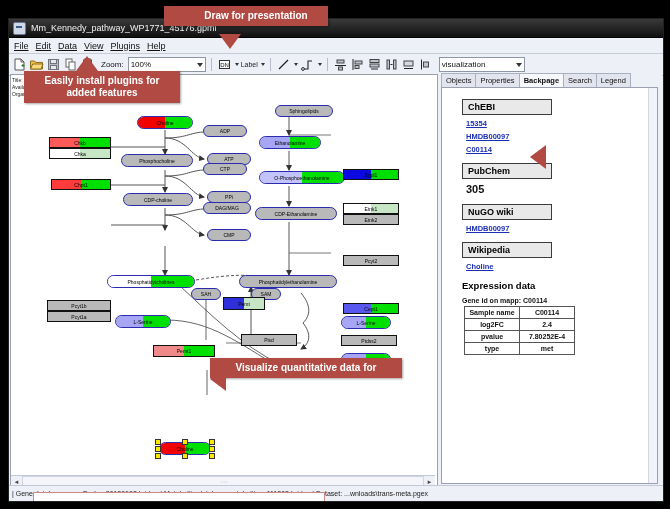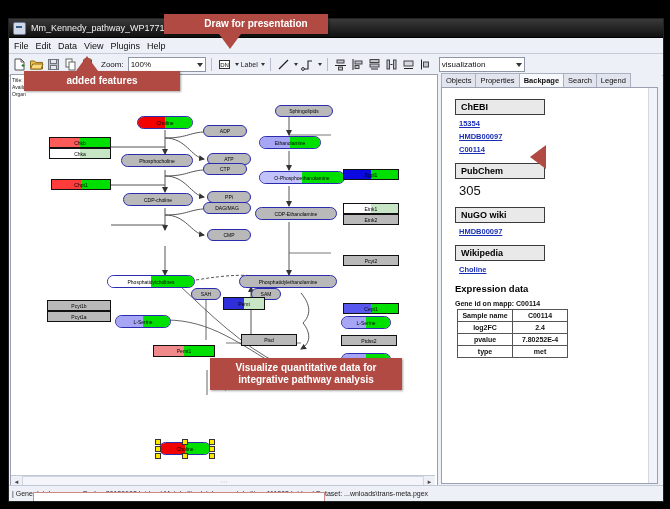--- a/index.html
+++ b/index.html
@@ -4,21 +4,21 @@
 <style>
   html,body{margin:0;padding:0;background:#000;}
   body{width:670px;height:509px;overflow:hidden;font-family:"Liberation Sans",sans-serif;}
   .frame{position:relative;width:670px;height:509px;background:#000;}
   .app{position:absolute;left:8px;top:18px;width:654px;height:482px;background:#eef0f7;border:1px solid #222;overflow:hidden;}
   .titlebar{height:18px;background:linear-gradient(#3a3a3a,#101010);border-bottom:1px solid #000;display:flex;align-items:center;padding:0 4px;}
   .titlebar .tico{width:11px;height:11px;margin-right:5px;background:#cfd8e8;border:1px solid #6a7b96;border-radius:2px;position:relative;}
   .titlebar .tico:after{content:"";position:absolute;left:2px;top:3px;width:6px;height:2px;background:#3a5a8a;}
   .titlebar .ttl{color:#f2f2f2;font-size:9px;white-space:nowrap;overflow:hidden;}
   .menubar{height:15px;background:#eef0f7;border-bottom:1px solid #c6cbd8;display:flex;align-items:center;padding-left:5px;gap:7px;}
-  .menubar span{font-size:9px;color:#101010;}
+  .menubar span{font-size:9px;color:#101010;text-decoration:underline;}
   .toolbar{height:21px;background:#eef0f7;border-bottom:1px solid #b9c0d0;display:flex;align-items:center;padding-left:3px;gap:2px;}
   .tb{width:15px;height:15px;position:relative;display:inline-block;}
   .tb svg{display:block;}
   .sep{width:1px;height:13px;background:#b6bcca;margin:0 3px;}
   .zoomlbl{font-size:8px;margin:0 2px 0 4px;color:#111;}
   .zoomsel{width:72px;height:13px;border:1px solid #8e95a5;background:#fff;font-size:8px;display:flex;align-items:center;justify-content:space-between;padding:0 2px;color:#111;}
   .cb-ar{width:0;height:0;border-left:3px solid transparent;border-right:3px solid transparent;border-top:4px solid #333;}
   .mini-ar{width:0;height:0;border-left:2.5px solid transparent;border-right:2.5px solid transparent;border-top:3.5px solid #333;margin-left:1px;}
   .lblbtn{font-size:7px;color:#222;display:flex;align-items:center;}
   .vissel{width:80px;height:13px;border:1px solid #8e95a5;background:#fff;font-size:8px;display:flex;align-items:center;justify-content:space-between;padding:0 2px;color:#111;margin-left:4px;}
@@ -33,25 +33,25 @@
   .hs-track{flex:1;height:9px;background:#f4f5fa;border:1px solid #cfd4e0;position:relative;display:flex;align-items:center;justify-content:center;}
   .hs-track:after{content:"⋮";transform:rotate(90deg);font-size:7px;color:#8d93a3;}
 
   .statusbar{position:absolute;left:0;bottom:0;width:652px;height:15px;background:#eef0f7;border-top:1px solid #c3c8d6;display:flex;align-items:center;font-size:7px;color:#1a1a1a;padding-left:3px;}
 
   .side{position:relative;width:224px;height:305px;background:#eef0f7;}
   .tabs{display:flex;align-items:flex-end;height:14px;padding-left:3px;gap:0px;}
   .tab{font-size:7.5px;padding:2px 4px;border:1px solid #a9b0c0;border-bottom:none;background:#e2e5ee;color:#111;margin-right:-1px;}
   .tab.active{background:#f7f8fc;font-weight:bold;}
   .sidepanel{position:absolute;left:3px;top:14px;width:215px;height:395px;background:#fff;border:1px solid #9aa0b0;overflow:hidden;}
-  .sideinner{position:absolute;left:13px;top:4px;right:8px;}
+  .sideinner{position:absolute;left:20px;top:4px;right:8px;}
   .vscroll{position:absolute;right:0;top:0;width:8px;height:100%;background:#f2f3f8;border-left:1px solid #d3d7e2;}
   .dbhead{display:inline-block;min-width:78px;border:1px solid #3b3b3b;background:#e9e9e9;font-size:9px;font-weight:bold;color:#000;padding:2px 5px;margin-top:7px;}
   .dblink{display:block;font-size:7.5px;color:#1b2fb5;text-decoration:underline;margin:4px 0 2px 4px;font-weight:bold;}
-  .dbplain{display:block;font-size:13px;color:#111;margin:4px 0 2px 4px;font-weight:normal;}
+  .dbplain{display:block;font-size:11px;color:#111;margin:4px 0 2px 4px;font-weight:bold;}
   .exphead{font-size:9.5px;font-weight:bold;color:#000;margin:9px 0 6px 0;}
   .geneid{font-size:7px;font-weight:bold;color:#111;margin-bottom:2px;}
   table.expr{border-collapse:collapse;margin-left:2px;}
   table.expr td{border:1px solid #555;font-size:7px;text-align:center;padding:2px 3px;font-weight:bold;color:#111;width:48px;}
 
   
   .callout{position:absolute;background:#b04a42;color:#fff;font-weight:bold;text-align:center;line-height:12px;font-size:10px;padding:4px 6px;z-index:40;box-shadow:1px 1px 2px rgba(0,0,0,.35);}
   .arrow-dn{position:absolute;z-index:40;width:0;height:0;border-left:11px solid transparent;border-right:11px solid transparent;border-top:15px solid #b04a42;}
   .arrow-up{position:absolute;z-index:40;width:0;height:0;border-left:11px solid transparent;border-right:11px solid transparent;border-bottom:15px solid #b04a42;}
   .arrow-lf{position:absolute;z-index:40;width:0;height:0;border-top:12px solid transparent;border-bottom:12px solid transparent;border-right:16px solid #b04a42;}
@@ -496,30 +496,30 @@
           <div class="vscroll"></div>
         </div>
       </div>
     </div>
 
     <div class="statusbar">
       <span>| Gene database: ...m_Derby_20120602.bridge | Metabolite database: ...tabolites_111203.bridge | Dataset:  ...wnloads\trans-meta.pgex</span>
     </div>
   </div>
 
-  <div class="callout" style="left:164px;top:14px;width:132px;padding-left:26px;">
+  <div class="callout" style="left:164px;top:6px;width:132px;padding-left:26px;">
     <div>Draw for presentation</div>
   </div>
   <div class="arrow-dn" style="left:219px;top:34px;"></div>
 
   <div class="callout" style="left:24px;top:71px;width:144px;">
+    <div>Easily install plugins for</div>
     <div>added features</div>
   </div>
   <div class="arrow-up" style="left:76px;top:56px;"></div>
 
   <div class="arrow-lf" style="left:530px;top:145px;"></div>
 
   <div class="callout" style="left:210px;top:358px;width:180px;">
     <div>Visualize quantitative data  for</div>
-    <div>integrative pathway analysis</div>
   </div>
   <div class="arrow-rt" style="left:210px;top:367px;transform:rotate(180deg);"></div>
 </div>
 
 </body></html>

